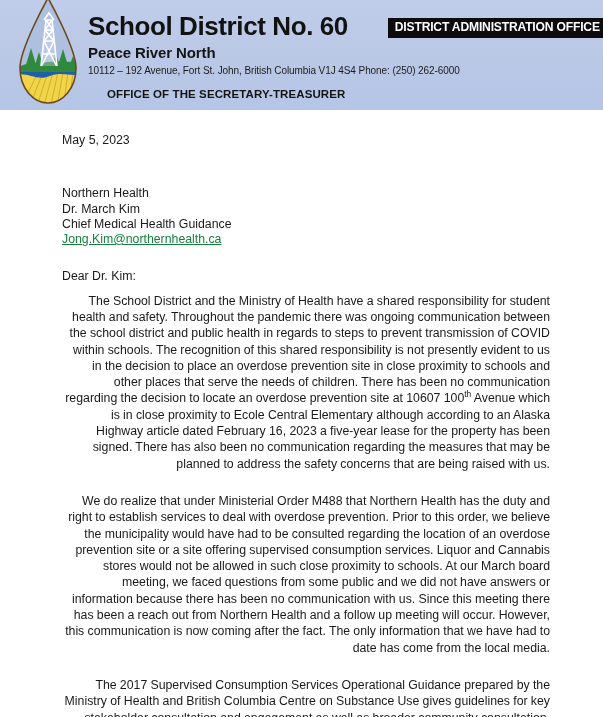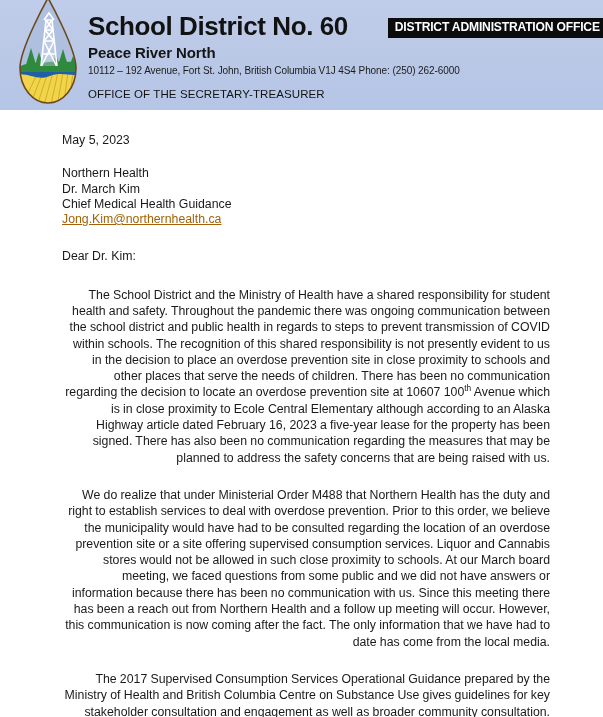--- a/index.html
+++ b/index.html
@@ -65,27 +65,28 @@
     left: 88px;
     top: 66px;
     font-size: 10px;
     color: #1b1b1b;
     line-height: 1;
     white-space: nowrap;
     letter-spacing: -0.08px;
   }
   .lh-office {
     position: absolute;
-    left: 88px;
+    left: 107px;
     top: 89px;
     font-size: 11.5px;
     color: #141414;
     line-height: 1;
     white-space: nowrap;
     letter-spacing: 0.1px;
+    font-weight: bold;
   }
 
   .admin-badge {
     position: absolute;
     left: 388px;
     top: 18px;
     background: #0c0c0c;
     color: #ffffff;
     font-size: 12.5px;
     font-weight: bold;
@@ -101,44 +102,44 @@
   .letter {
     position: absolute;
     left: 62px;
     top: 134px;
     width: 488px;
   }
 
   .date-line {
     font-size: 12.3px;
     line-height: 1.0;
-    margin-bottom: 20px;
+    margin-bottom: 40px;
   }
 
   .recipient {
     font-size: 12.3px;
     line-height: 15.6px;
   }
   .recipient div { white-space: nowrap; }
 
   .email-line {
     font-size: 12.3px;
     line-height: 1.0;
     margin-bottom: 25px;
   }
   .email-link {
     text-decoration: underline;
-    color: #a16207;
+    color: #15803d;
     white-space: nowrap;
   }
 
   .salutation {
     font-size: 12.3px;
     line-height: 1.0;
-    margin-bottom: 24px;
+    margin-bottom: 10px;
   }
 
   .para {
     font-size: 12.3px;
     line-height: 16.3px;
     margin: 0 0 21px 0;
     text-align: right;
     word-spacing: -0.15px;
   }
   .para sup {

